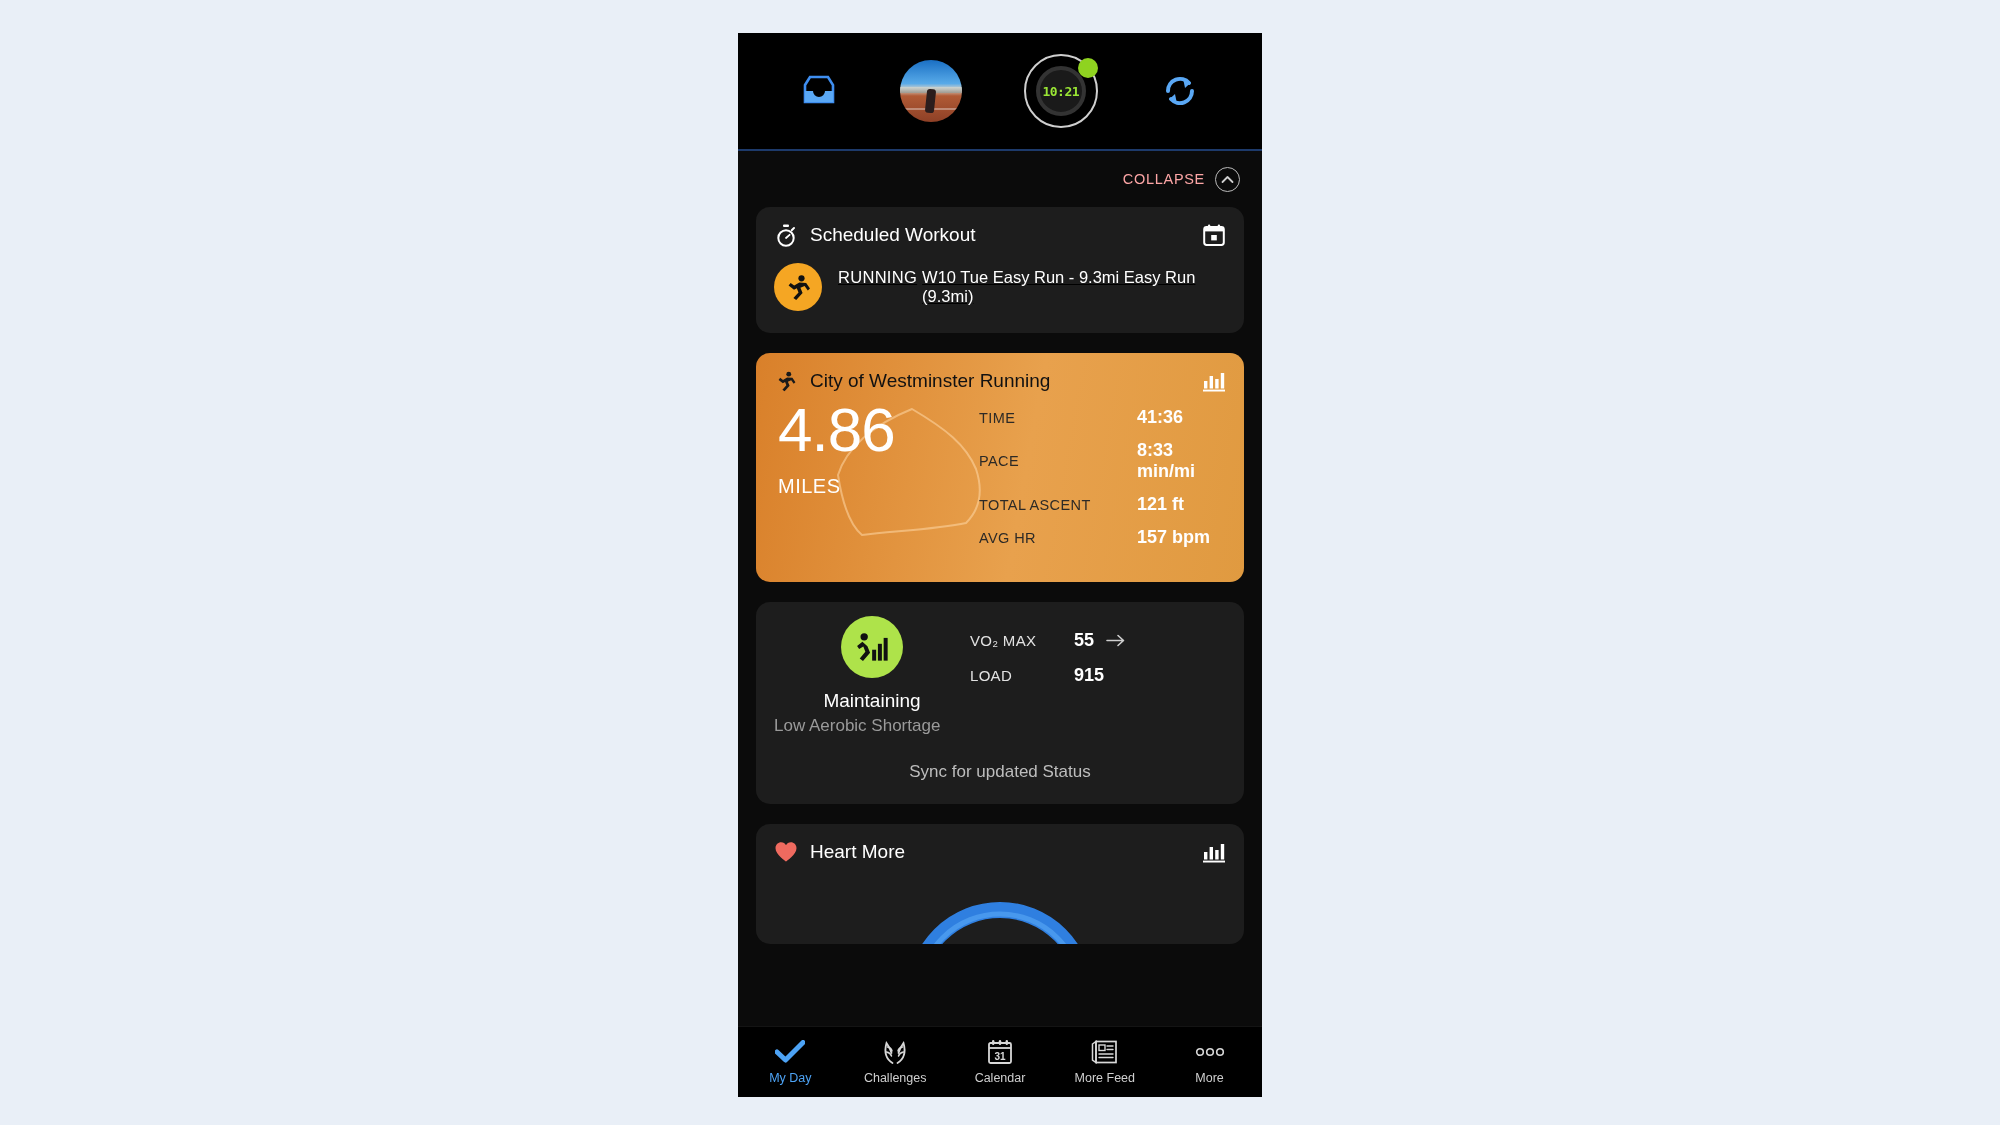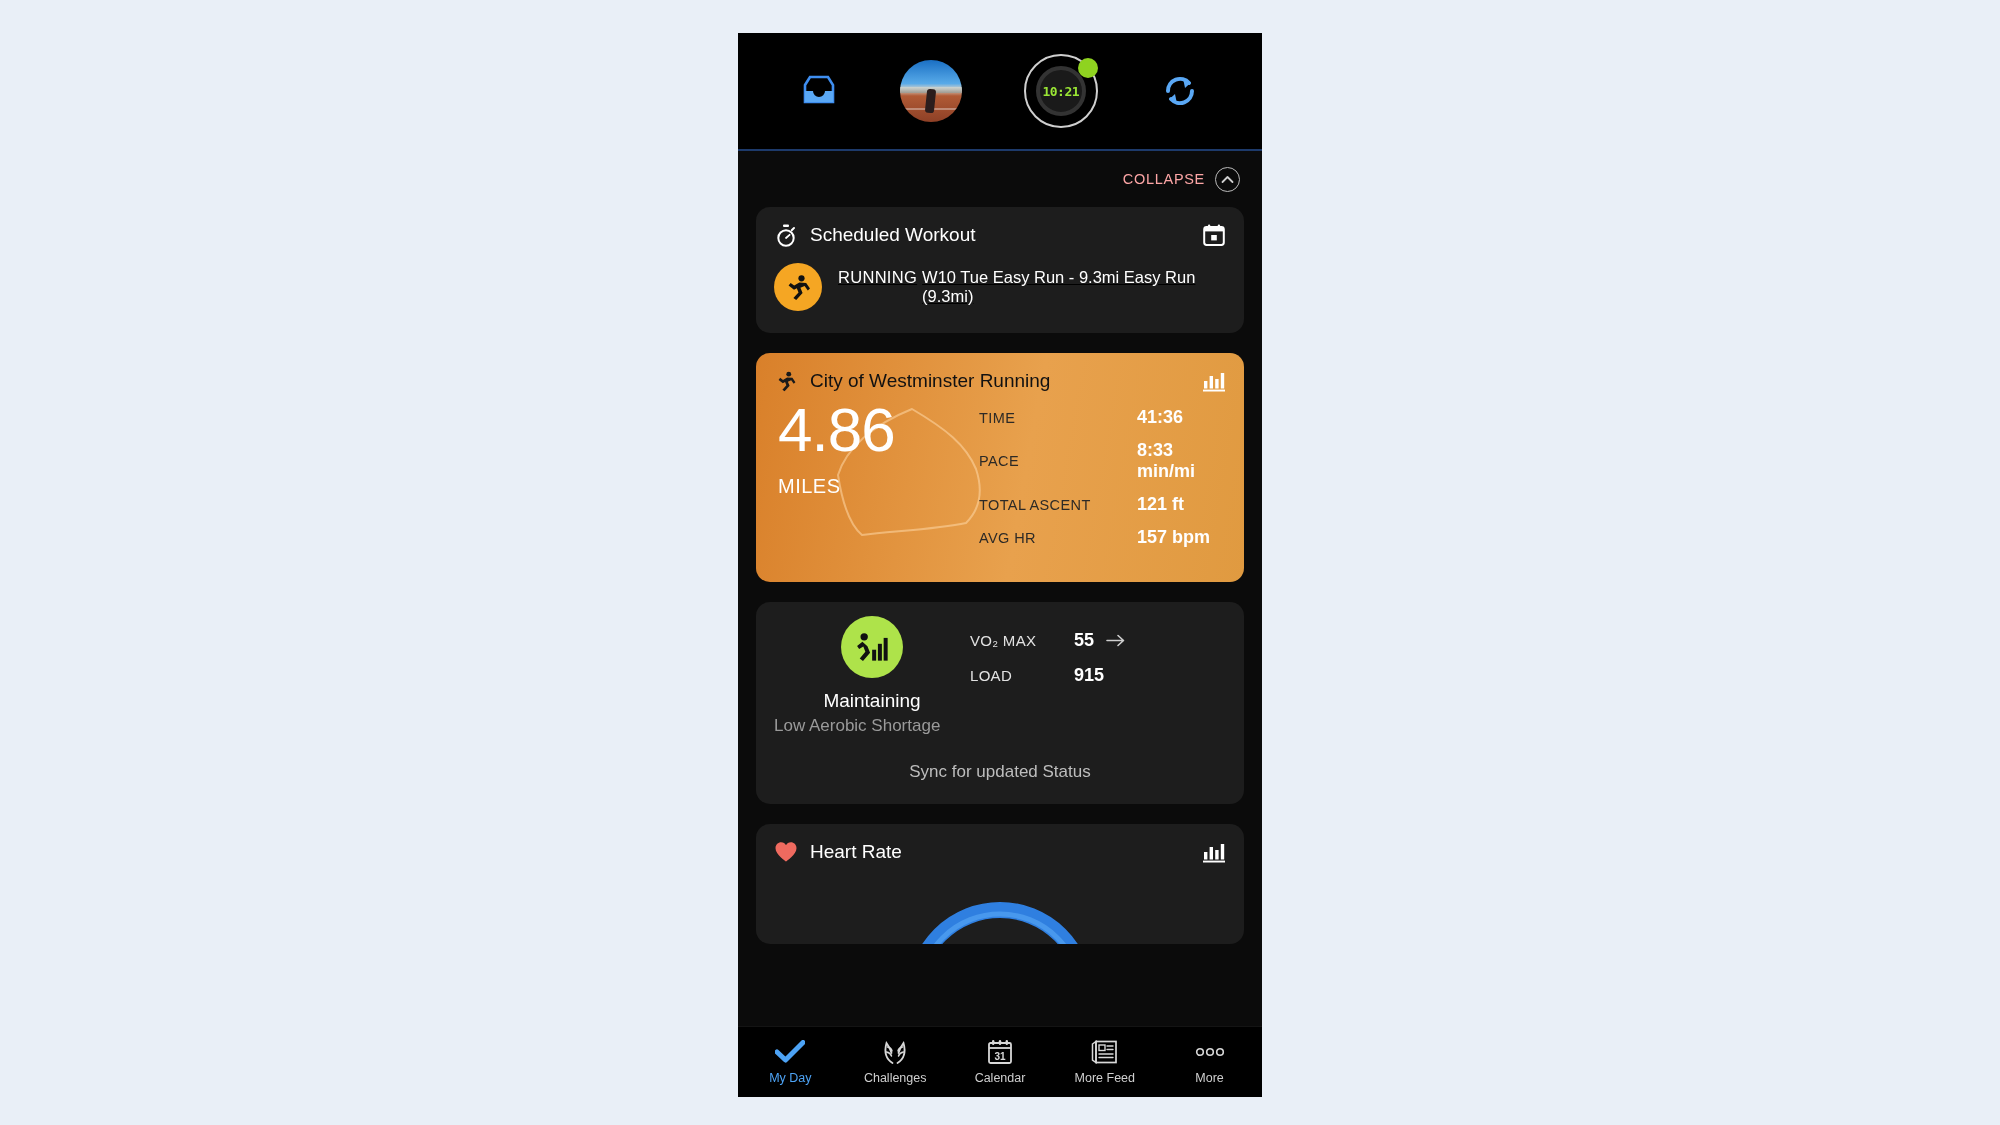--- a/index.html
+++ b/index.html
@@ -406,21 +406,21 @@
         <div id="ts-sync">Sync for updated Status</div>
       </div>
 
       <div class="card" id="card-hr">
         <div class="card-head">
           <span class="head-icon">
             <svg width="24" height="22" viewBox="0 0 24 22">
               <path d="M12 20.5 C12 20.5 1.5 13.6 1.5 7.2 C1.5 3.6 4.2 1.3 7.1 1.3 C9.3 1.3 11.1 2.6 12 4.3 C12.9 2.6 14.7 1.3 16.9 1.3 C19.8 1.3 22.5 3.6 22.5 7.2 C22.5 13.6 12 20.5 12 20.5 Z" fill="#ef6a5f"></path>
             </svg>
           </span>
-          <span class="card-title">Heart Rate</span>
+          <span class="card-title">Heart More</span>
           <span class="head-icon">
             <svg class="bars-icon" viewBox="0 0 24 22">
               <rect x="2" y="11" width="3.4" height="7.5" fill="#fff"></rect>
               <rect x="7.6" y="6" width="3.4" height="12.5" fill="#fff"></rect>
               <rect x="13.2" y="9" width="3.4" height="9.5" fill="#fff"></rect>
               <rect x="18.8" y="3" width="3.4" height="15.5" fill="#fff"></rect>
               <rect x="1" y="19.6" width="22" height="1.9" fill="#fff"></rect>
             </svg>
           </span>
         </div>

